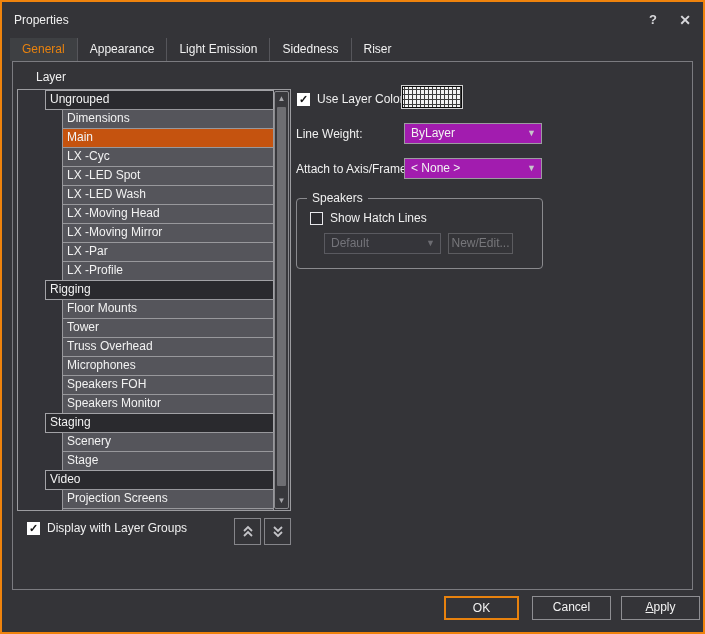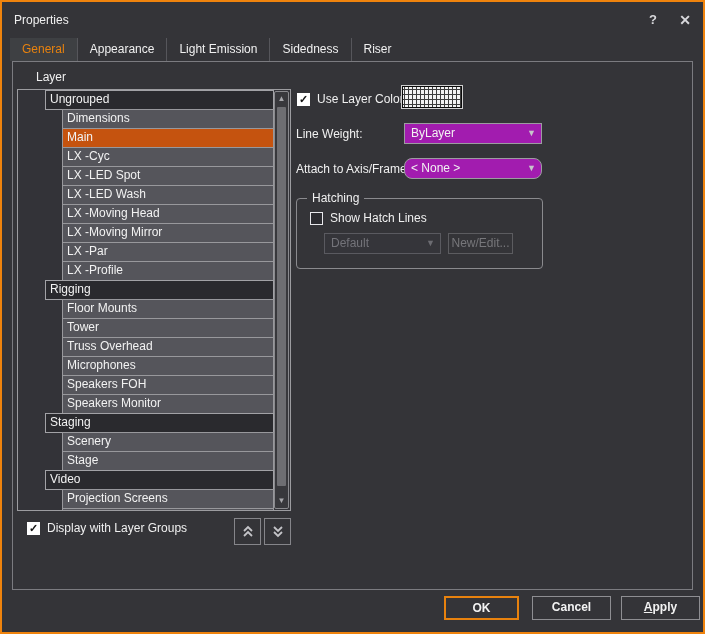--- a/index.html
+++ b/index.html
@@ -85,21 +85,21 @@
              border:1px solid #8a8a8e; border-radius:4px; }
   .fieldset .legend{ position:absolute; left:10px; top:-8px; background:#343438;
                      padding:0 5px; }
   .btn{ border:1px solid #8e8e92; background:#343438; color:#f2f2f2; font-size:12px;
         font-family:"Liberation Sans", sans-serif; text-align:center; }
   .btn.disabled{ color:#77777b; border-color:#5c5c60; }
   .newedit-btn{ position:absolute; left:151px; top:34px; width:65px; height:21px;
                 line-height:19px; }
 
   
-  .footer-btn{ position:absolute; top:594px; height:24px; line-height:20px;font-weight:bold; }
+  .footer-btn{ position:absolute; top:594px; height:24px; line-height:20px; }
   .ok-btn{ left:442px; width:75px; border:2px solid #e8820e; }
   .cancel-btn{ left:530px; width:79px; }
   .apply-btn{ left:619px; width:79px; }
   .mnemonic{ display:inline-block; }
   .mnemonic::first-letter{ text-decoration:underline; }
 </style>
 </head>
 <body>
 
 <div class="dialog">
@@ -183,27 +183,27 @@
   </div>
   <div class="swatch"></div>
 
   <span class="field-label" style="left:294px; top:125px;">Line Weight:</span>
   <div class="dropdown" style="left:402px; top:121px; width:138px;">
     <span>ByLayer</span>
     <span class="dd-arrow">▼</span>
   </div>
 
   <span class="field-label" style="left:294px; top:160px;">Attach to Axis/Frame:</span>
-  <div class="dropdown" style="left:402px; top:156px; width:138px;border-radius:8px;">
+  <div class="dropdown" style="left:402px; top:156px; width:138px;">
     <span>&lt; None &gt;</span>
     <span class="dd-arrow">▼</span>
   </div>
 
   <div class="fieldset">
-    <span class="legend">Hatching</span>
+    <span class="legend">Speakers</span>
     <div class="cb-row" style="left:13px; top:12px;">
       <span class="checkbox unchecked"></span>
       <span>Show Hatch Lines</span>
     </div>
     <div class="dropdown disabled" style="left:27px; top:34px; width:117px;">
       <span>Default</span>
       <span class="dd-arrow">▼</span>
     </div>
     <div class="btn disabled newedit-btn">
       <span>New/Edit...</span>

